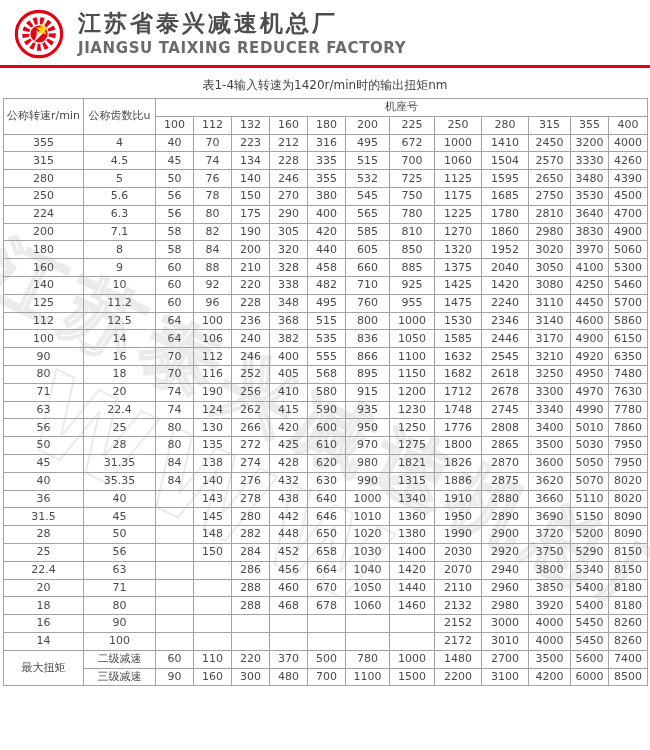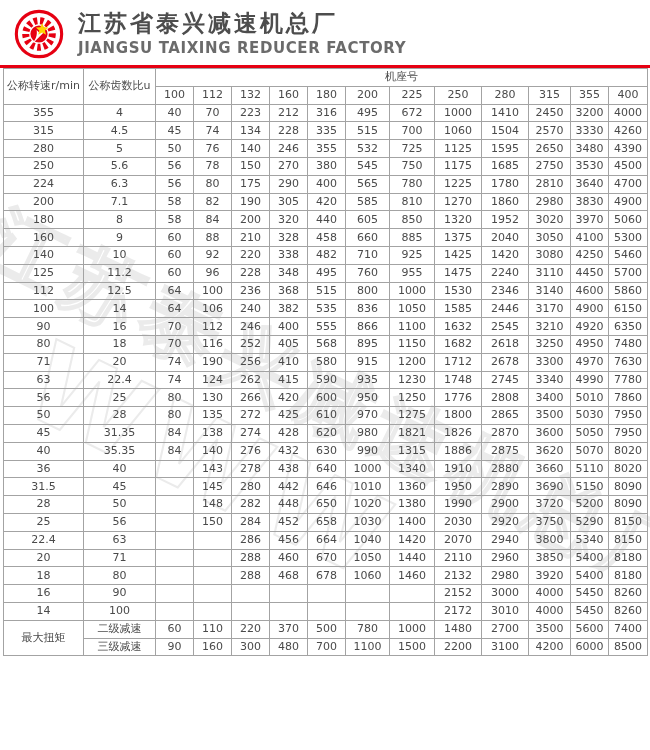--- a/index.html
+++ b/index.html
@@ -127,20 +127,21 @@
       </svg>
     </span>
     <div class="titles">
       <div class="cn">江苏省泰兴减速机总厂</div>
       <div class="en">JIANGSU TAIXING REDUCER FACTORY</div>
     </div>
   </header>
 
   <div class="red-line"></div>
 
+  <div class="table-title">表1-4输入转速为1420r/min时的输出扭矩nm</div>
 
   <div class="table-wrap">
     <div class="watermark">江苏泰兴减速机总厂</div>
     <div class="watermark2">WWW</div>
 
     <table class="torque">
       <colgroup>
         <col style="width:80px">
           <col style="width:72px">
         <col style="width:38px">

